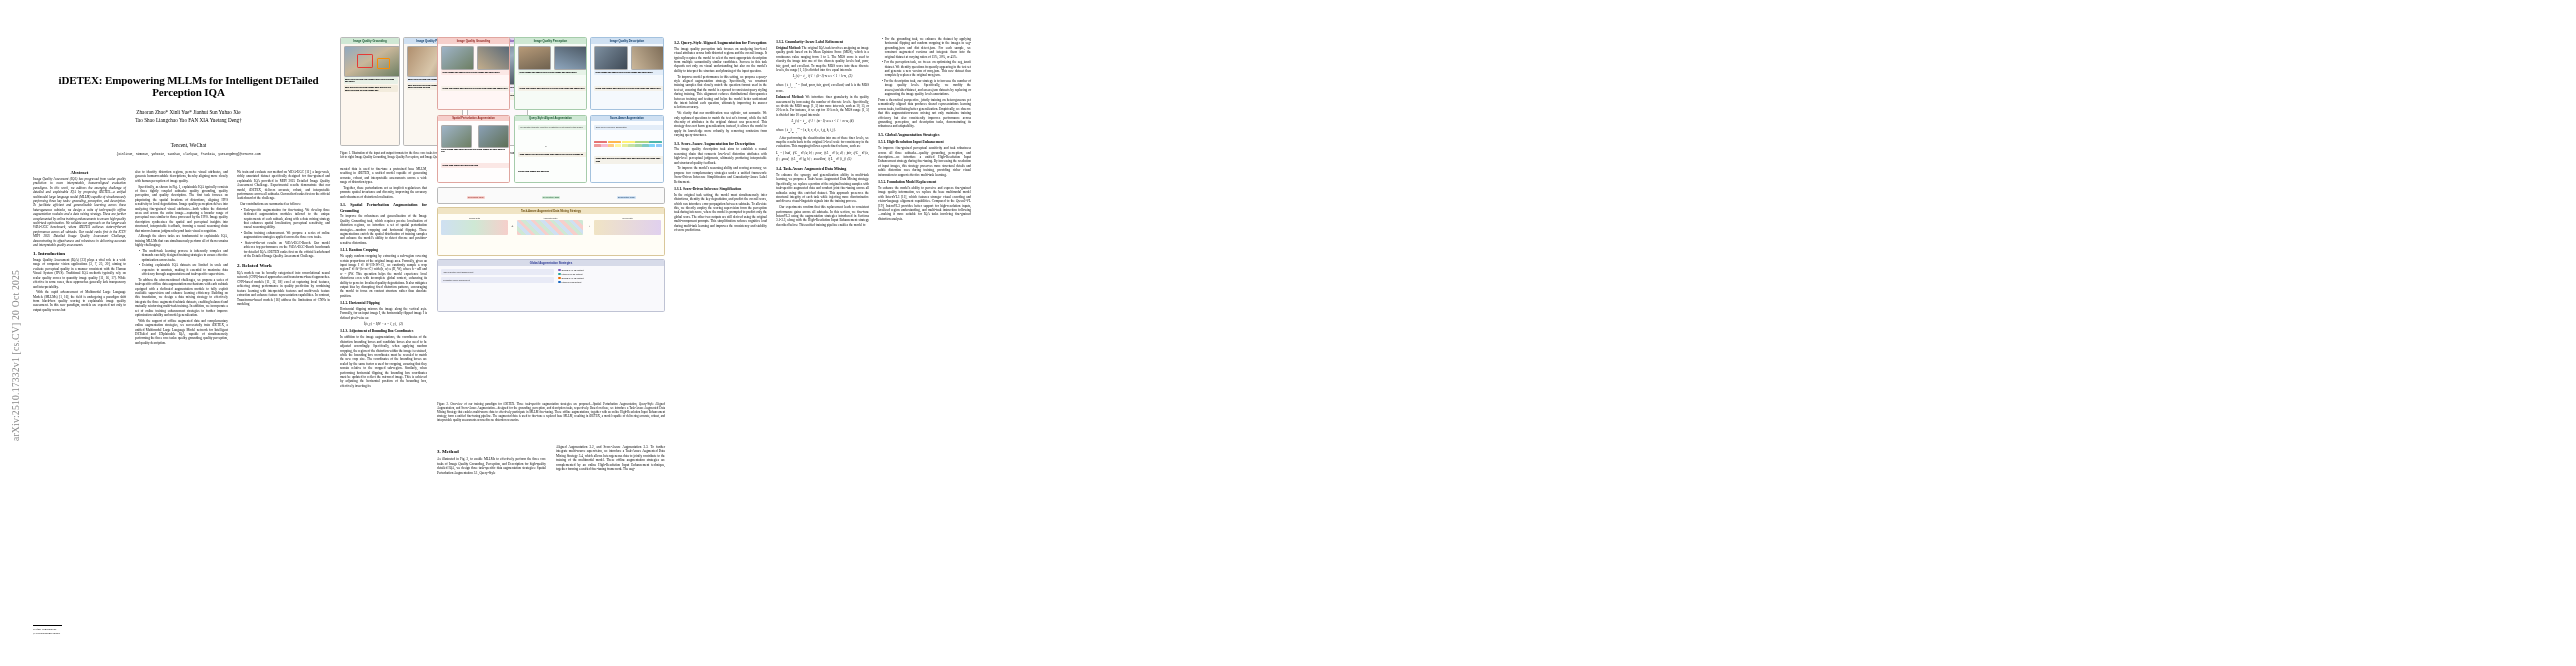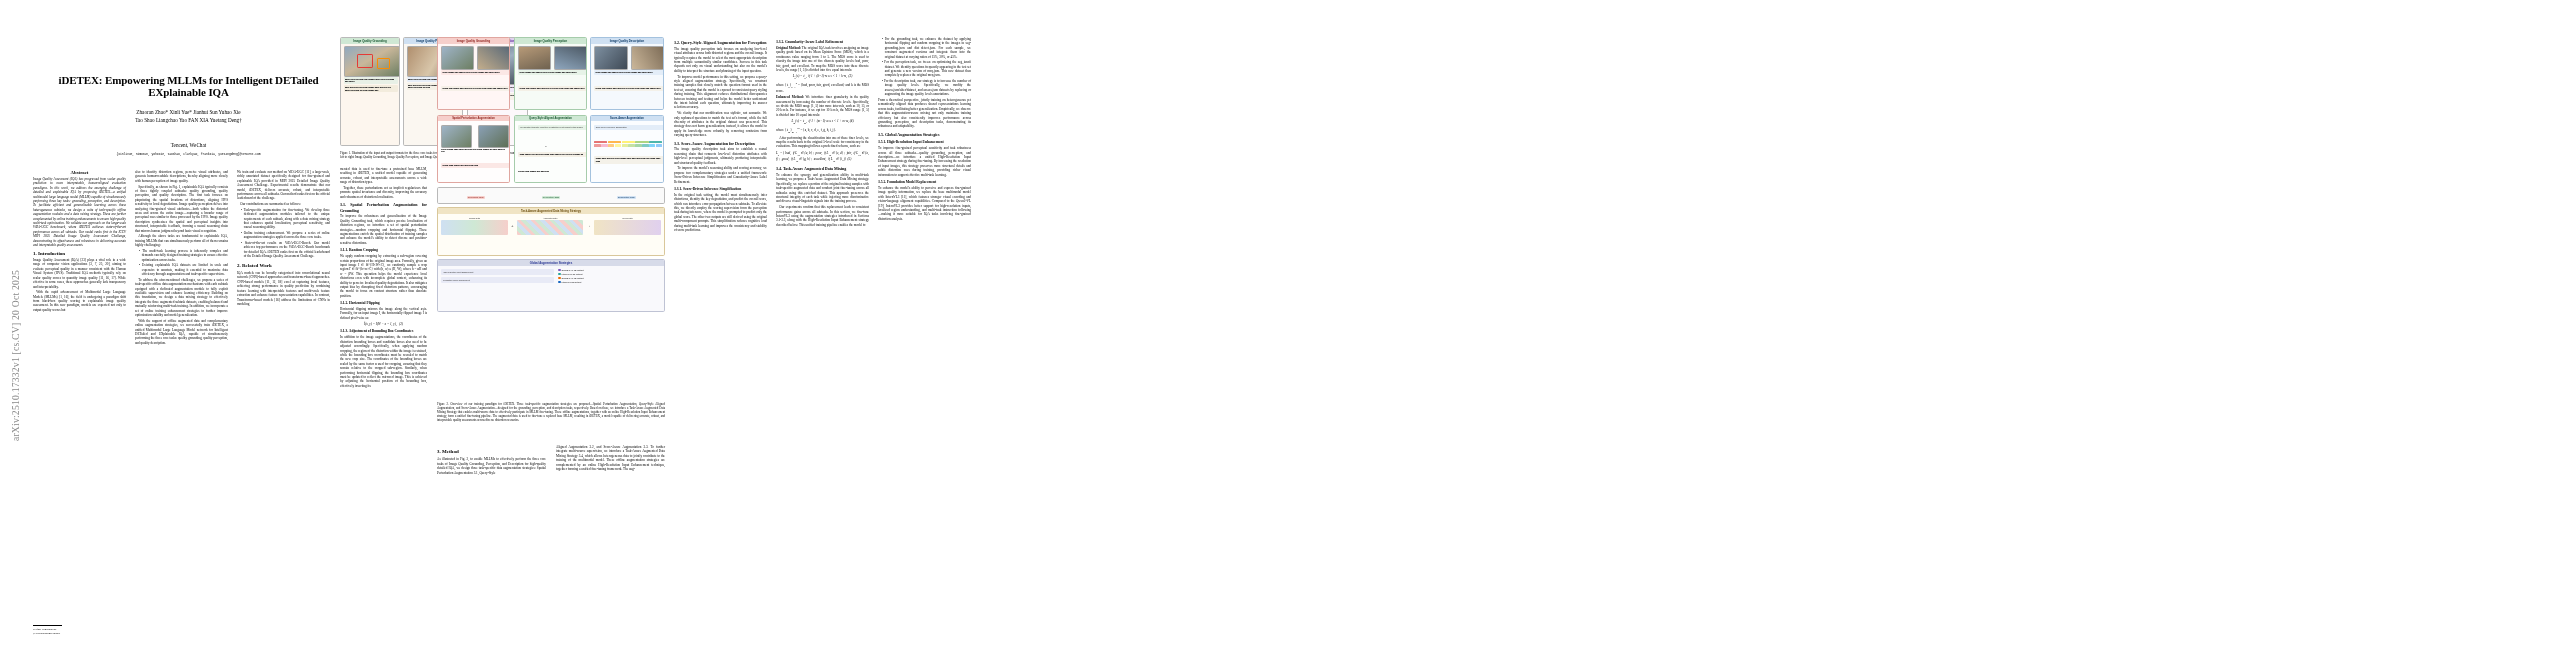--- a/index.html
+++ b/index.html
@@ -70,21 +70,21 @@
 </style>
 </head>
 <body>
 
 <div class="page">
 
   <div class="arxiv-stamp">
     <span>arXiv:2510.17332v1  [cs.CV]  20 Oct 2025</span>
   </div>
 
-  <h1 class="title" style="left:33px;top:74px;width:311px;">iDETEX: Empowering MLLMs for Intelligent DETailed EXplainable IQA</h1>
+  <h1 class="title" style="left:33px;top:74px;width:311px;">iDETEX: Empowering MLLMs for Intelligent DETailed Perception IQA</h1>
 
   <div class="authors" style="left:33px;top:109px;width:311px;">
     <div>Zhaoran Zhao*    Xinli Yue*    Jianhui Sun    Yuhao Xie</div>
     <div>Tao Shao    Liangchao Yao    FAN XIA    Yuetang Deng†</div>
   </div>
 
   <div class="affil" style="left:33px;top:142px;width:311px;">Tencent, WeChat</div>
 
   <div class="emails" style="left:33px;top:152px;width:311px;">{xinlivue, nimosun, yohoxie, taoshao, clarkyao, frankxia, yuetangdeng}@tencent.com</div>
 

